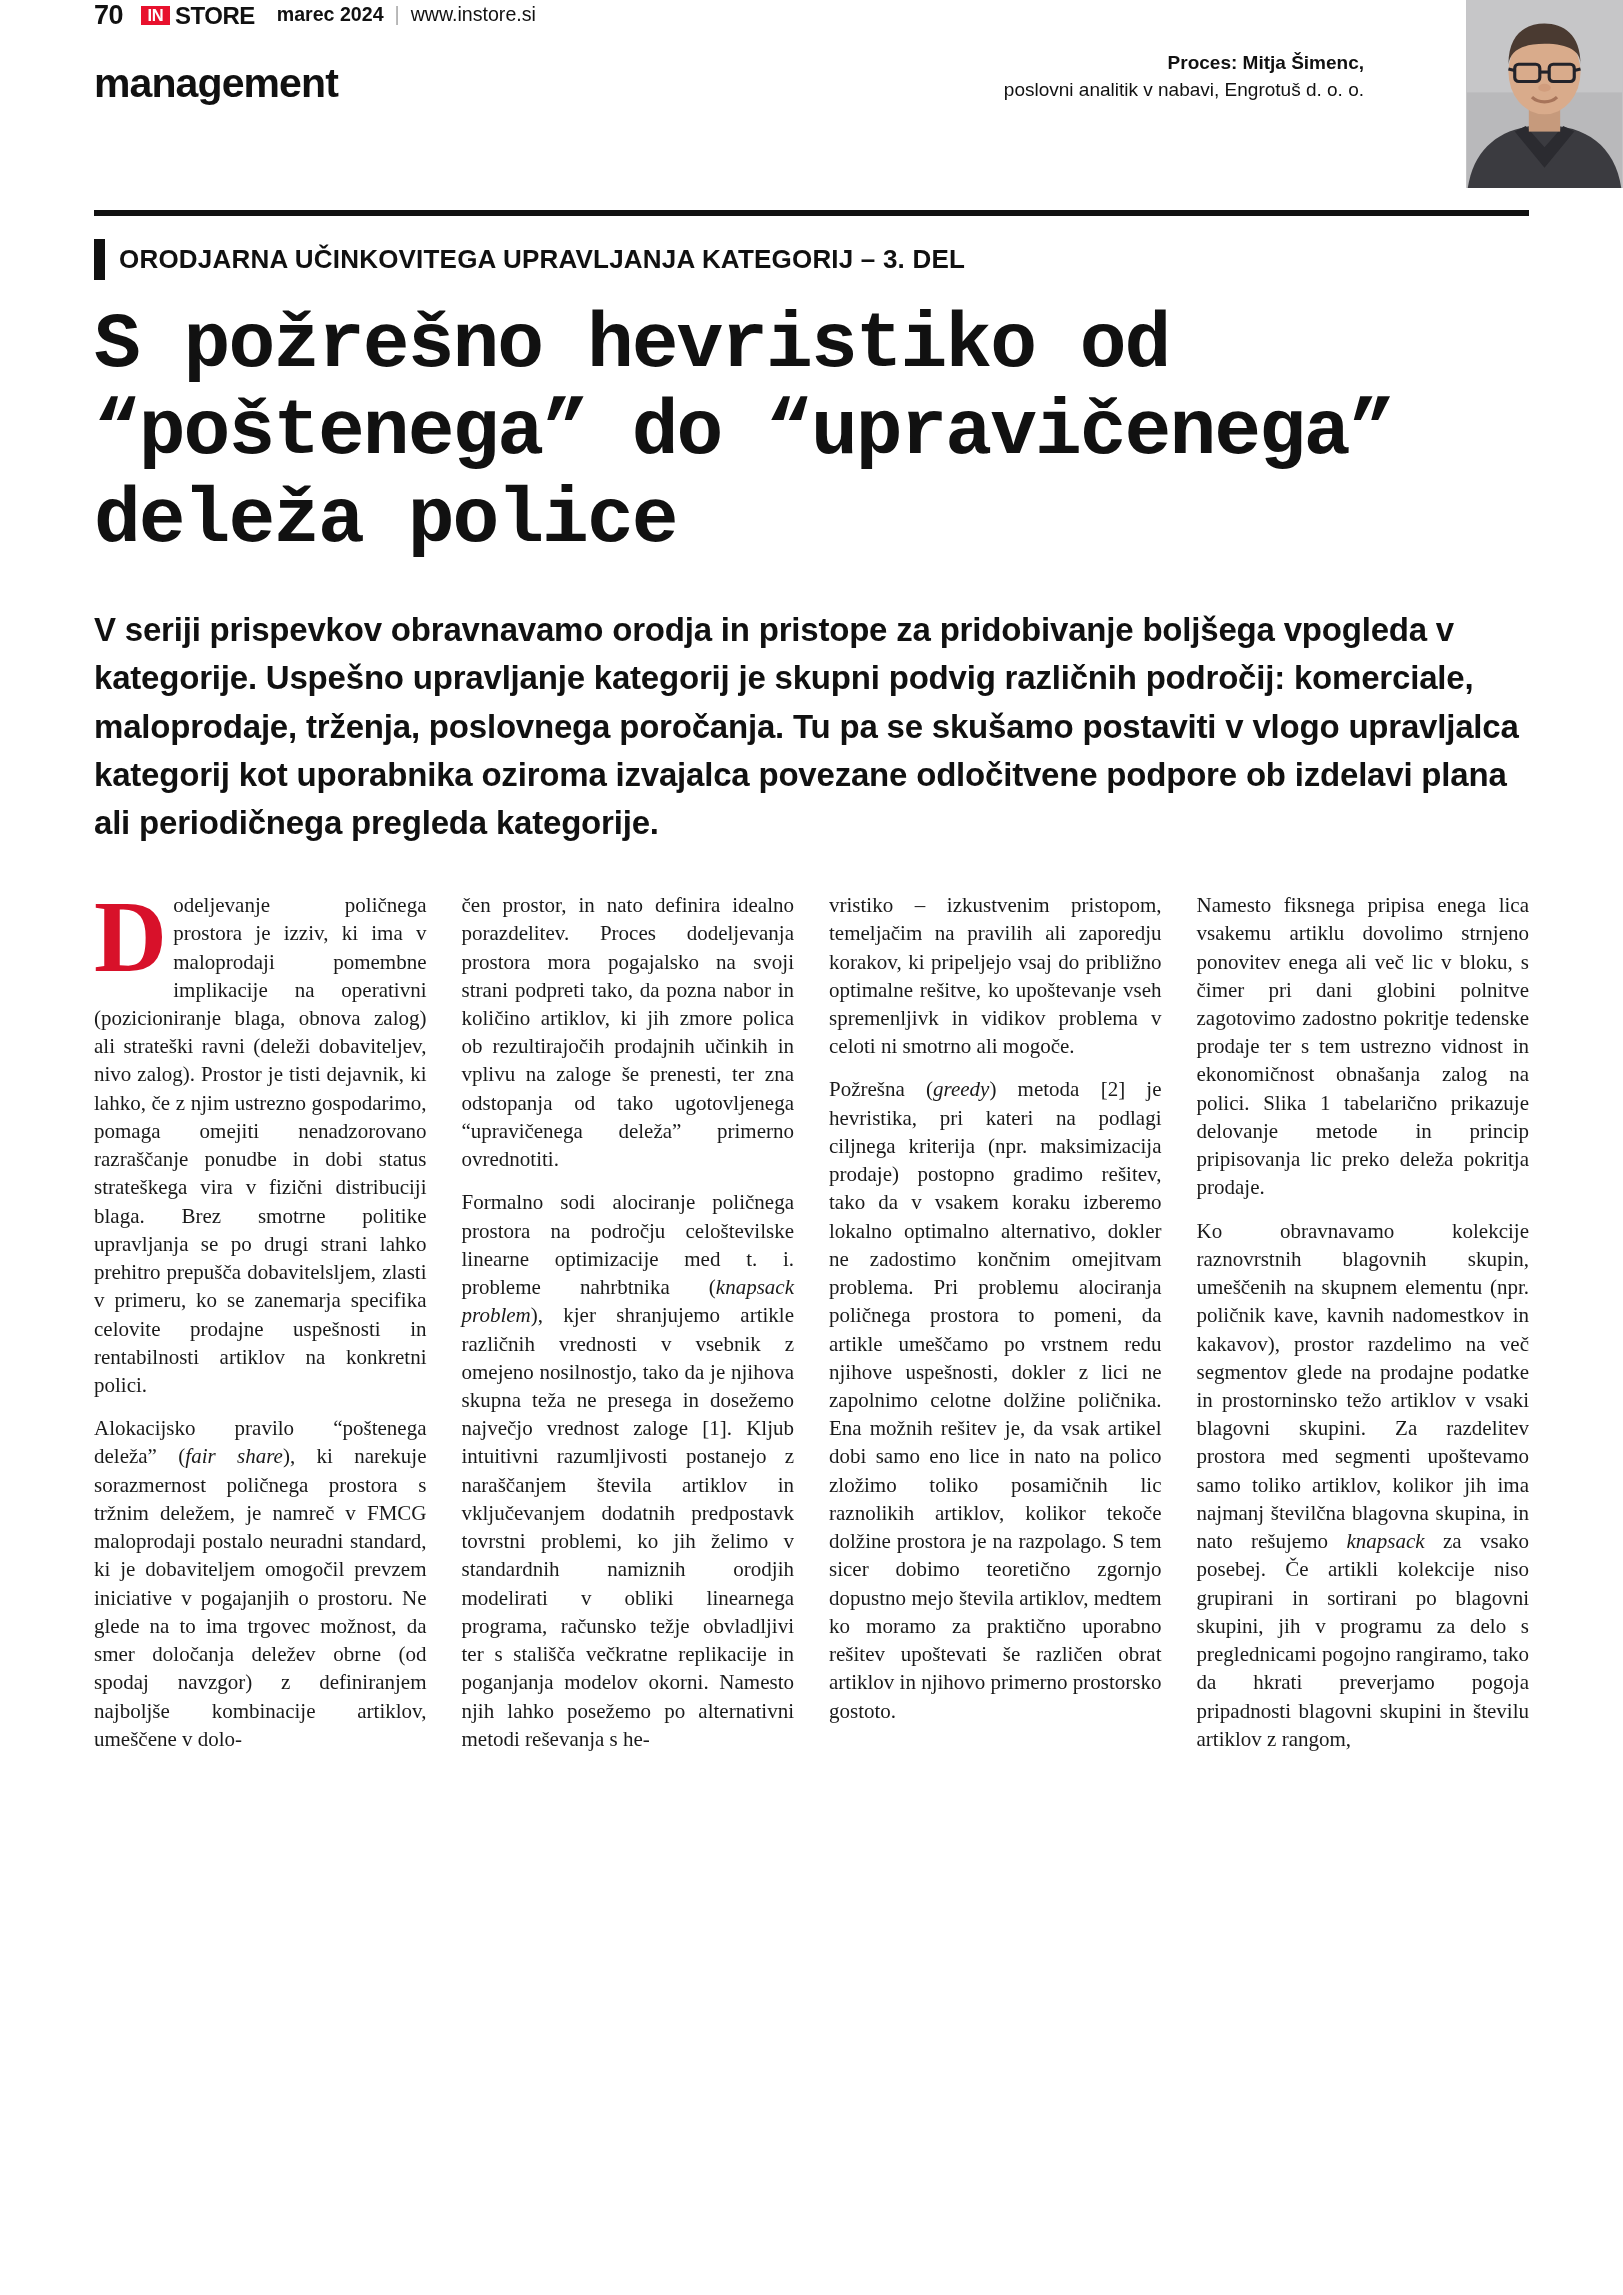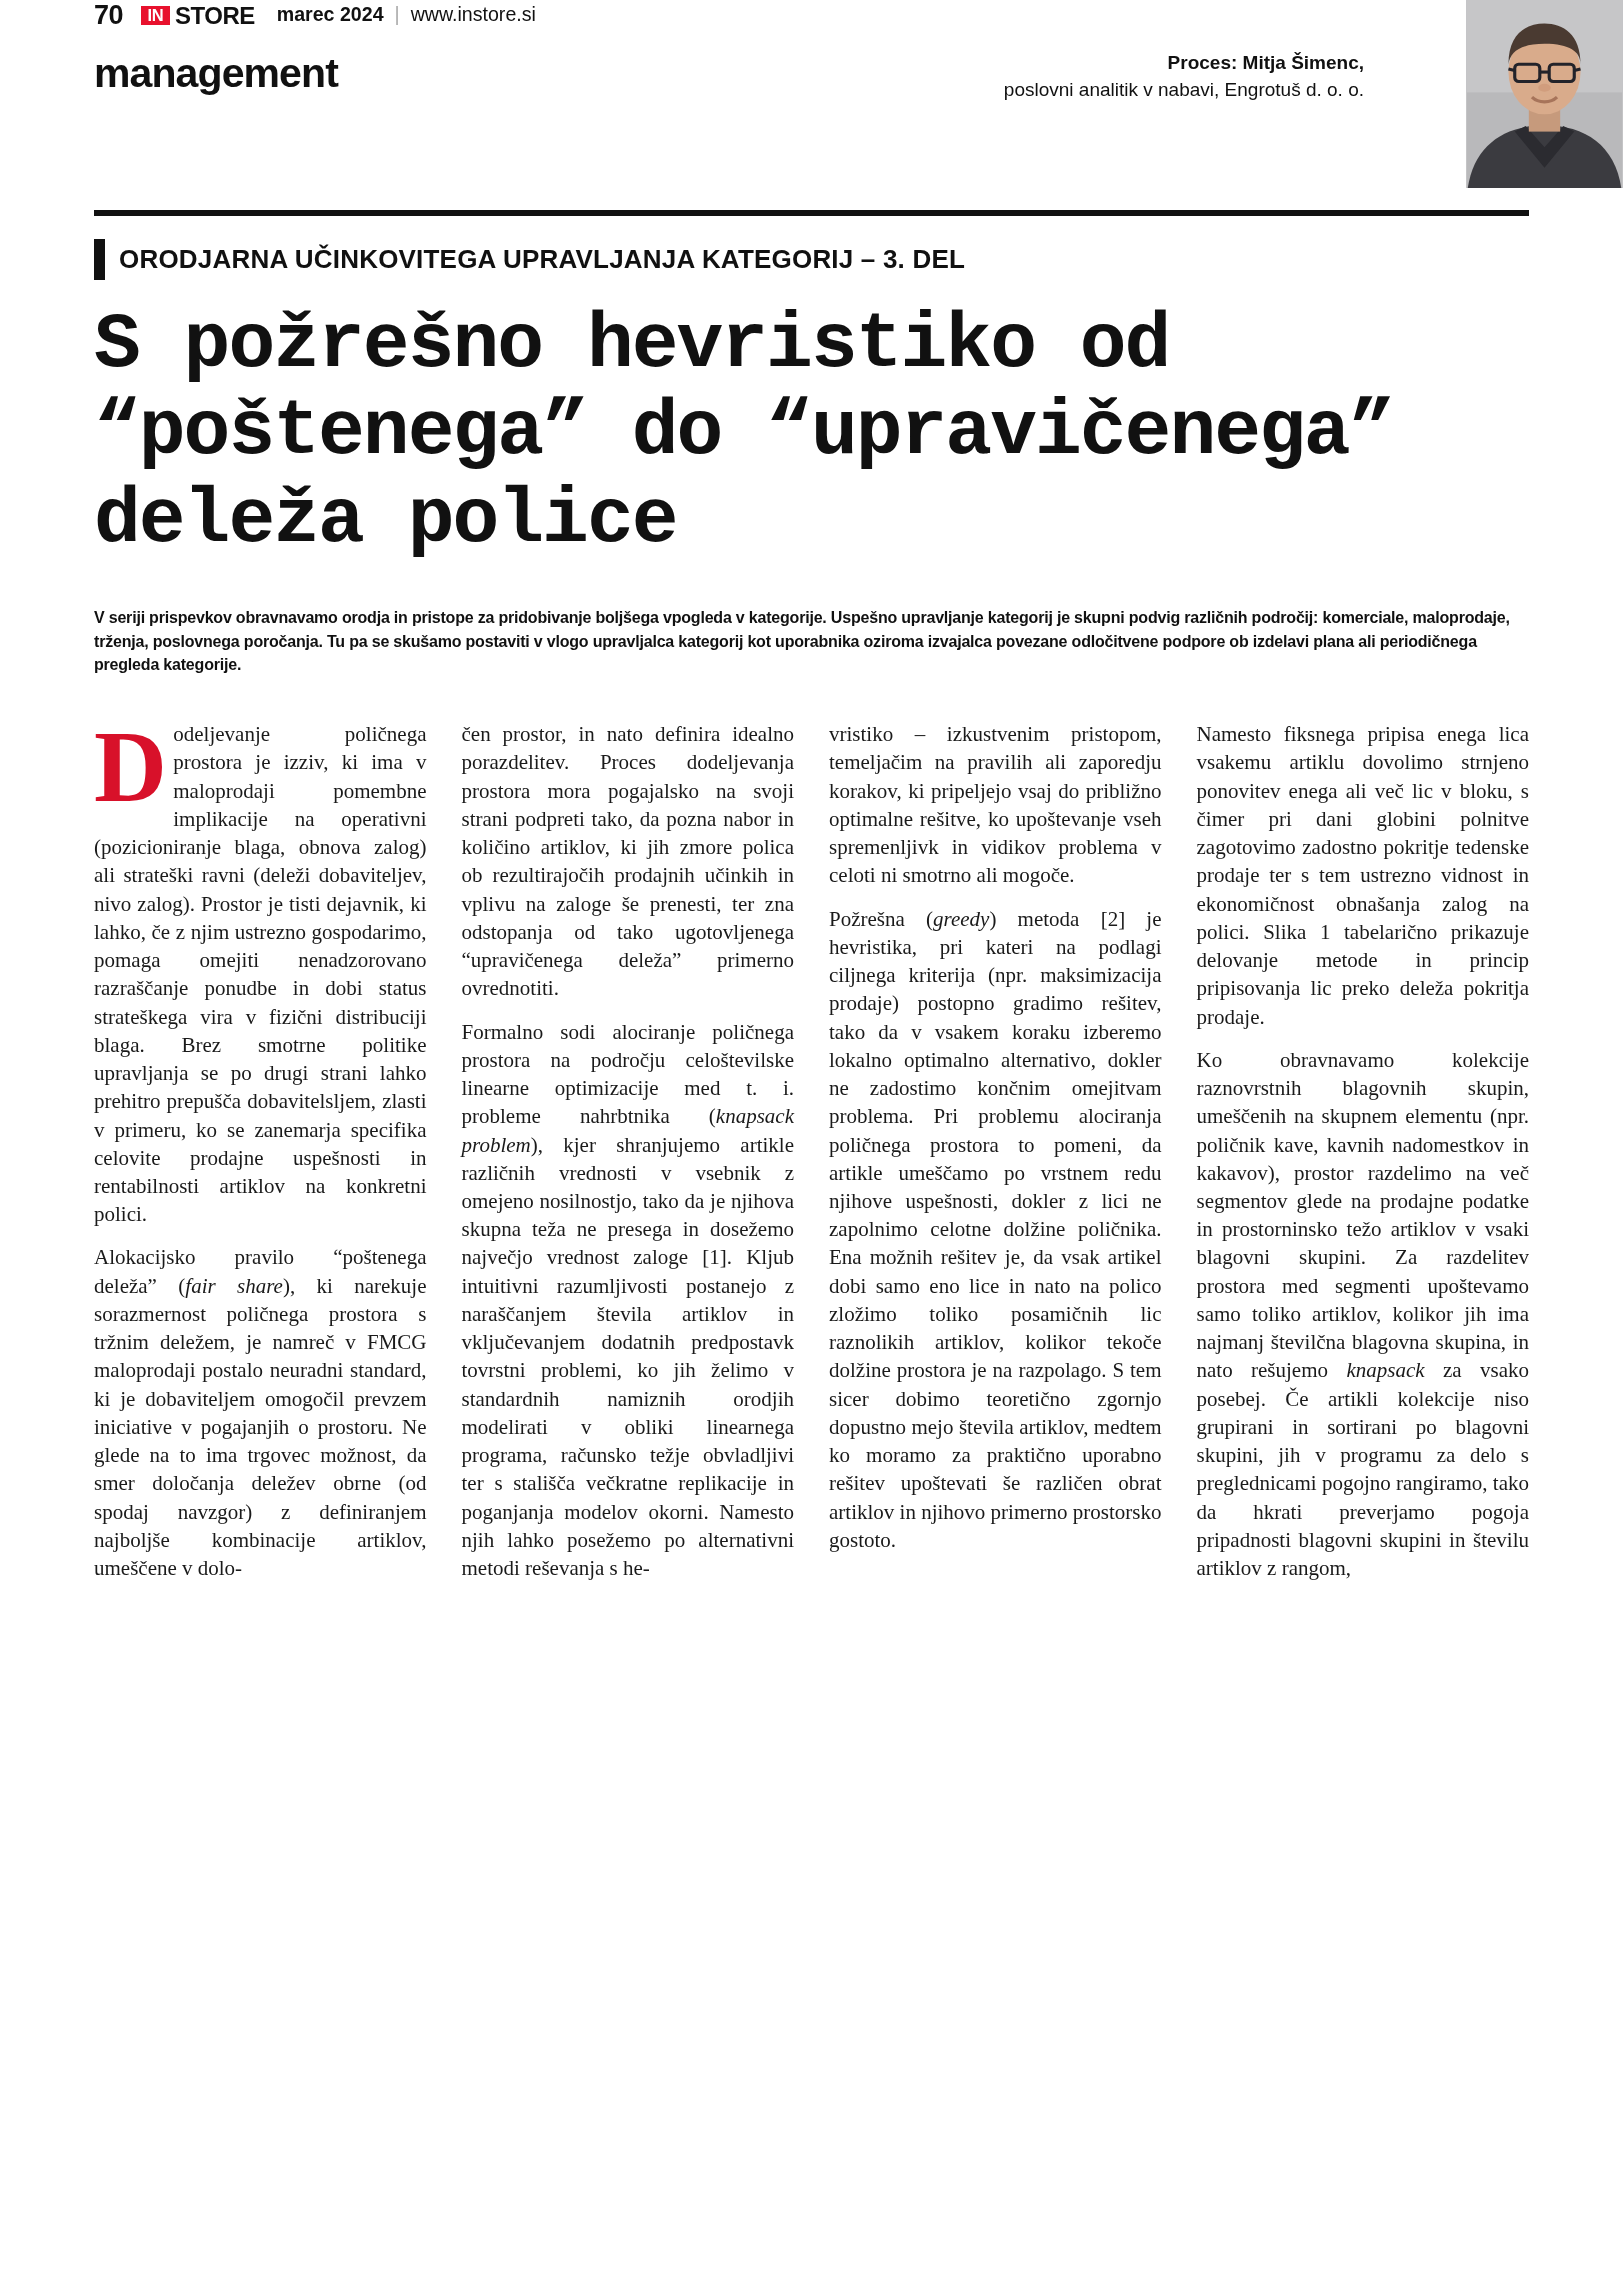--- a/index.html
+++ b/index.html
@@ -67,21 +67,21 @@
     gap: 11px;
     margin-left: -4.7px;
     padding-bottom: 1.6px;
   }
   .mast-meta .sep { color: #aaa; font-weight: 300; }
   .mast-date { font-weight: bold; }
   .mast-url { font-weight: normal; }
 
   .mast-row2 {
     display: flex;
-    align-items: flex-start;
+    align-items: flex-end;
     justify-content: space-between;
     margin-top: 19px;
   }
   .section-title {
     font-family: "Liberation Sans", sans-serif;
     font-weight: bold;
     font-size: 41px;
     letter-spacing: -0.9px;
     color: #111;
   }
@@ -143,21 +143,21 @@
     line-height: 1.12;
     letter-spacing: -2px;
     color: #111;
   }
 
   
   .lead {
     margin: 42px 94px 0 94px;
     font-family: "Liberation Sans", sans-serif;
     font-weight: bold;
-    font-size: 16px;
+    font-size: 33px;
     line-height: 1.46;
     letter-spacing: -0.2px;
     color: #111;
   }
 
   
   .columns {
     margin: 44px 94px 0 94px;
     display: flex;
     gap: 35px;

